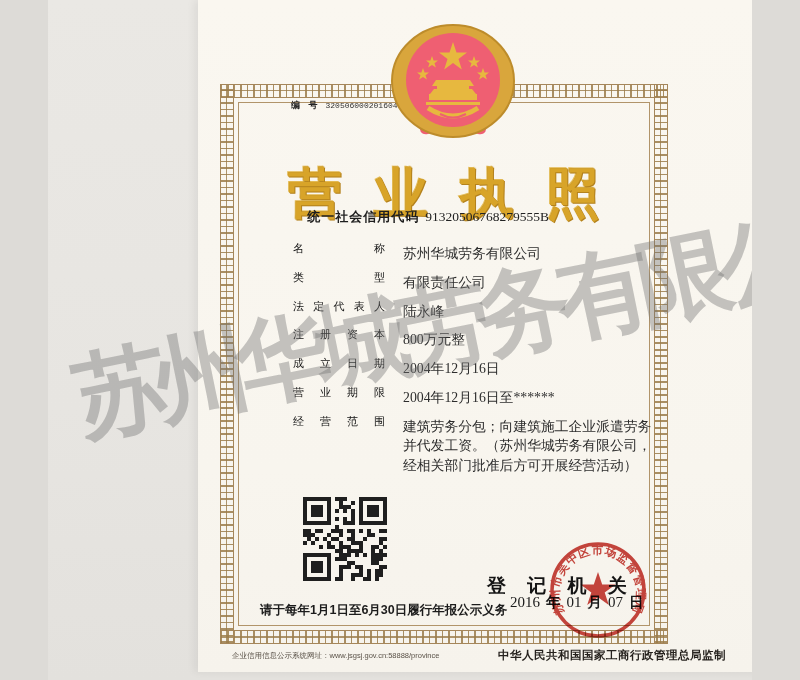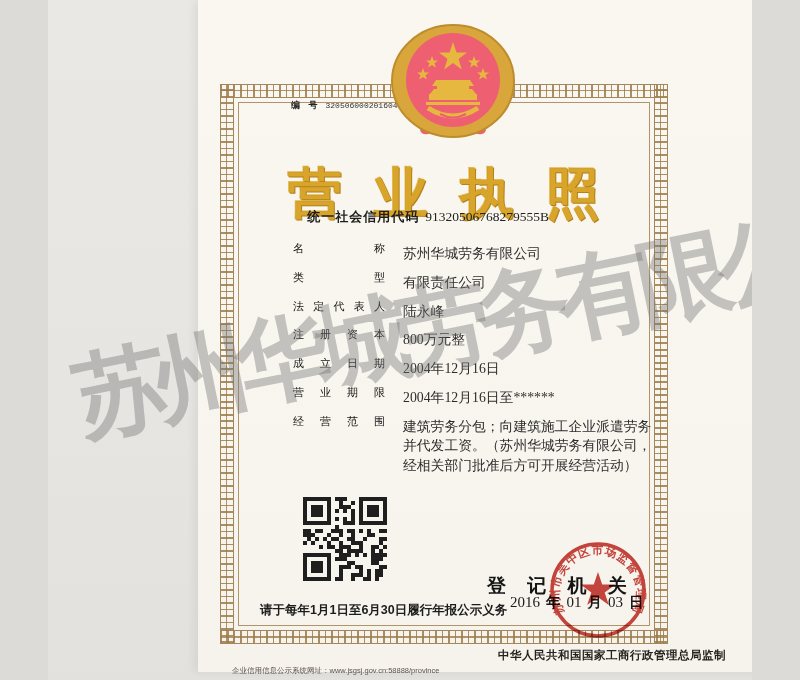--- a/index.html
+++ b/index.html
@@ -65,21 +65,21 @@
   .qr { position:absolute; left:255px; top:497px; width:84px; height:84px; z-index:3; }
   .reg-authority { position:absolute; left:439px; top:573px; z-index:3;
     font-size:19px; font-weight:bold; color:#141414; letter-spacing:8px; }
   .date-line { position:absolute; left:462px; top:593px; z-index:3; display:flex; align-items:baseline; }
   .date-line .num { font-family:"Liberation Serif", serif; font-size:15px; color:#1a1a1a; }
   .date-line .cjk { font-size:14.5px; font-weight:bold; color:#1a1a1a; }
   .date-line span { margin-right:6px; }
   .seal { position:absolute; left:500px; top:540px; z-index:5; opacity:.92; mix-blend-mode:multiply; }
   .notice { position:absolute; left:212px; top:602px; z-index:3; font-size:12.5px; font-weight:600; color:#1c1c1c; }
 
-  .footer-left { position:absolute; left:184px; top:666px; z-index:3; font-size:7.5px; color:#5a5248; }
+  .footer-left { position:absolute; left:184px; top:651px; z-index:3; font-size:7.5px; color:#5a5248; }
   .footer-right { position:absolute; left:450px; top:648px; z-index:3; font-size:11.5px; font-weight:bold;
     color:#26221e; font-family:"Liberation Serif", serif; letter-spacing:.5px; }
 
   
   .watermark {
     position:absolute; left:28px; top:338px; z-index:8; pointer-events:none;
     font-size:94px; font-weight:bold; white-space:nowrap; letter-spacing:-12px;
     color:rgba(115,115,115,0.40); transform:rotate(-11.5deg); transform-origin:left center;
     font-family:"Liberation Sans", sans-serif;
   }
@@ -388,21 +388,21 @@
       </svg>
   </div>
 
   <div class="reg-authority">登 记 机 关</div>
 
   <div class="date-line">
     <span class="num">2016</span>
     <span class="cjk">年</span>
     <span class="num">01</span>
     <span class="cjk">月</span>
-    <span class="num">03</span>
+    <span class="num">07</span>
     <span class="cjk">日</span>
   </div>
 
   <div class="seal">
     <svg width="100" height="100" viewBox="0 0 100 100">
       <circle cx="50" cy="50" r="46" fill="none" stroke="#c5372f" stroke-width="3.5"></circle>
       <polygon fill="#c5372f" points="50,32 54.2,44.6 67.5,44.6 56.7,52.4 60.8,65 50,57.2 39.2,65 43.3,52.4 32.5,44.6 45.8,44.6"></polygon>
       <defs>
         <path id="sealArcPath" d="M 14,68 A 39,39 0 1 1 86,68" fill="none"></path>
       </defs>

